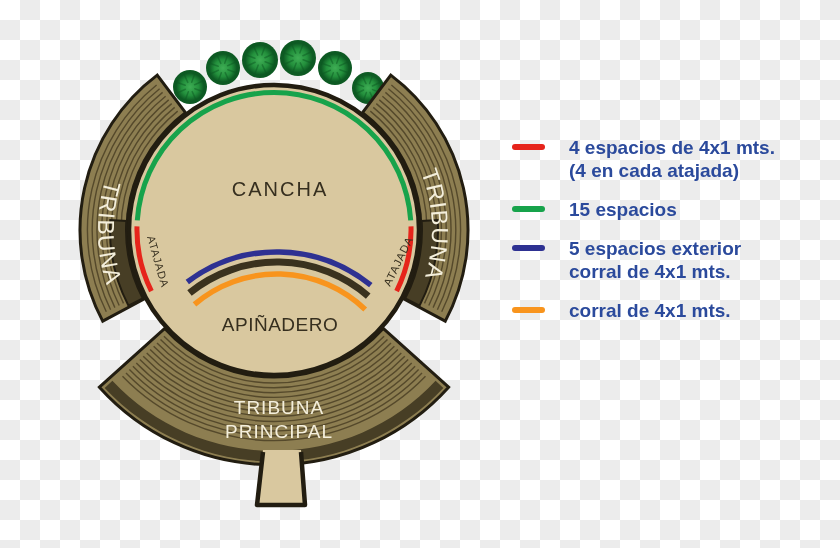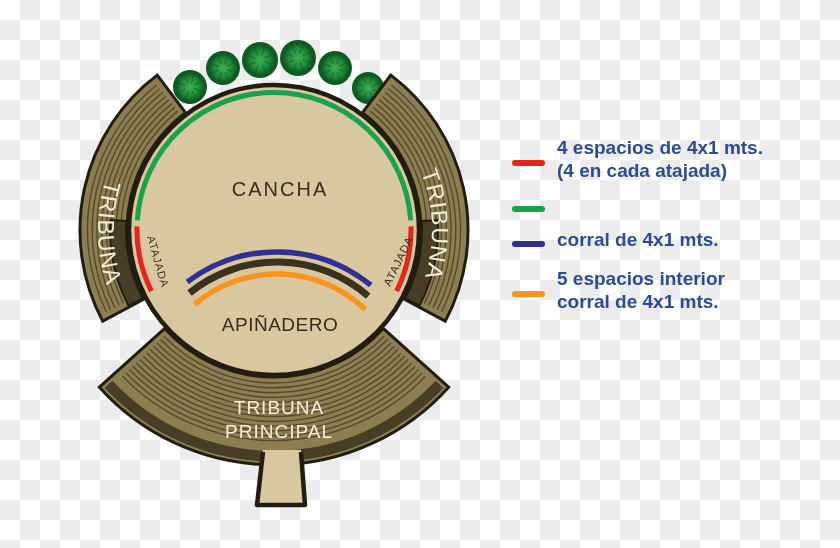--- a/index.html
+++ b/index.html
@@ -12,21 +12,21 @@
     background-size:40px 40px;
     background-position:0 0, 20px 20px;
     font-family:"Liberation Sans", sans-serif;
   }
   #diagram{position:absolute;left:0;top:0;}
   #diagram text{font-family:"Liberation Sans", sans-serif;}
   .legend{
     position:absolute;left:512px;top:136px;width:300px;
     font-weight:700;font-size:19px;line-height:23px;
   }
-  .legend-item{display:flex;align-items:center;margin-bottom:16px;}
+  .legend-item{display:flex;align-items:flex-start;margin-bottom:16px;gap:12px;}
   .dash{display:block;width:33px;height:6px;border-radius:3px;margin:8px 12px 0 0;flex:0 0 33px;}
   .ltext div{white-space:nowrap;}
 </style>
 </head>
 <body style="--chk: #ececec;">
 
 <svg id="diagram" width="840" height="548" viewBox="0 0 840 548">
   <defs>
     <radialGradient id="gTree">
       <stop offset="0%" stop-color="#3fae55"></stop>
@@ -178,28 +178,29 @@
   <div class="legend-item">
     <span class="dash" style="background: rgb(230, 36, 27);"></span>
     <div class="ltext">
       <div>4 espacios de 4x1 mts.</div>
       <div>(4 en cada atajada)</div>
     </div>
   </div>
   <div class="legend-item">
     <span class="dash" style="background: rgb(23, 163, 75);"></span>
     <div class="ltext">
+      <div>15 espacios</div>
     </div>
   </div>
   <div class="legend-item">
     <span class="dash" style="background: rgb(46, 49, 146);"></span>
     <div class="ltext">
+      <div>5 espacios exterior</div>
       <div>corral de 4x1 mts.</div>
     </div>
   </div>
   <div class="legend-item">
     <span class="dash" style="background: rgb(248, 148, 29);"></span>
     <div class="ltext">
-      <div>5 espacios interior</div>
       <div>corral de 4x1 mts.</div>
     </div>
   </div>
 </div>
 
 </body></html>

